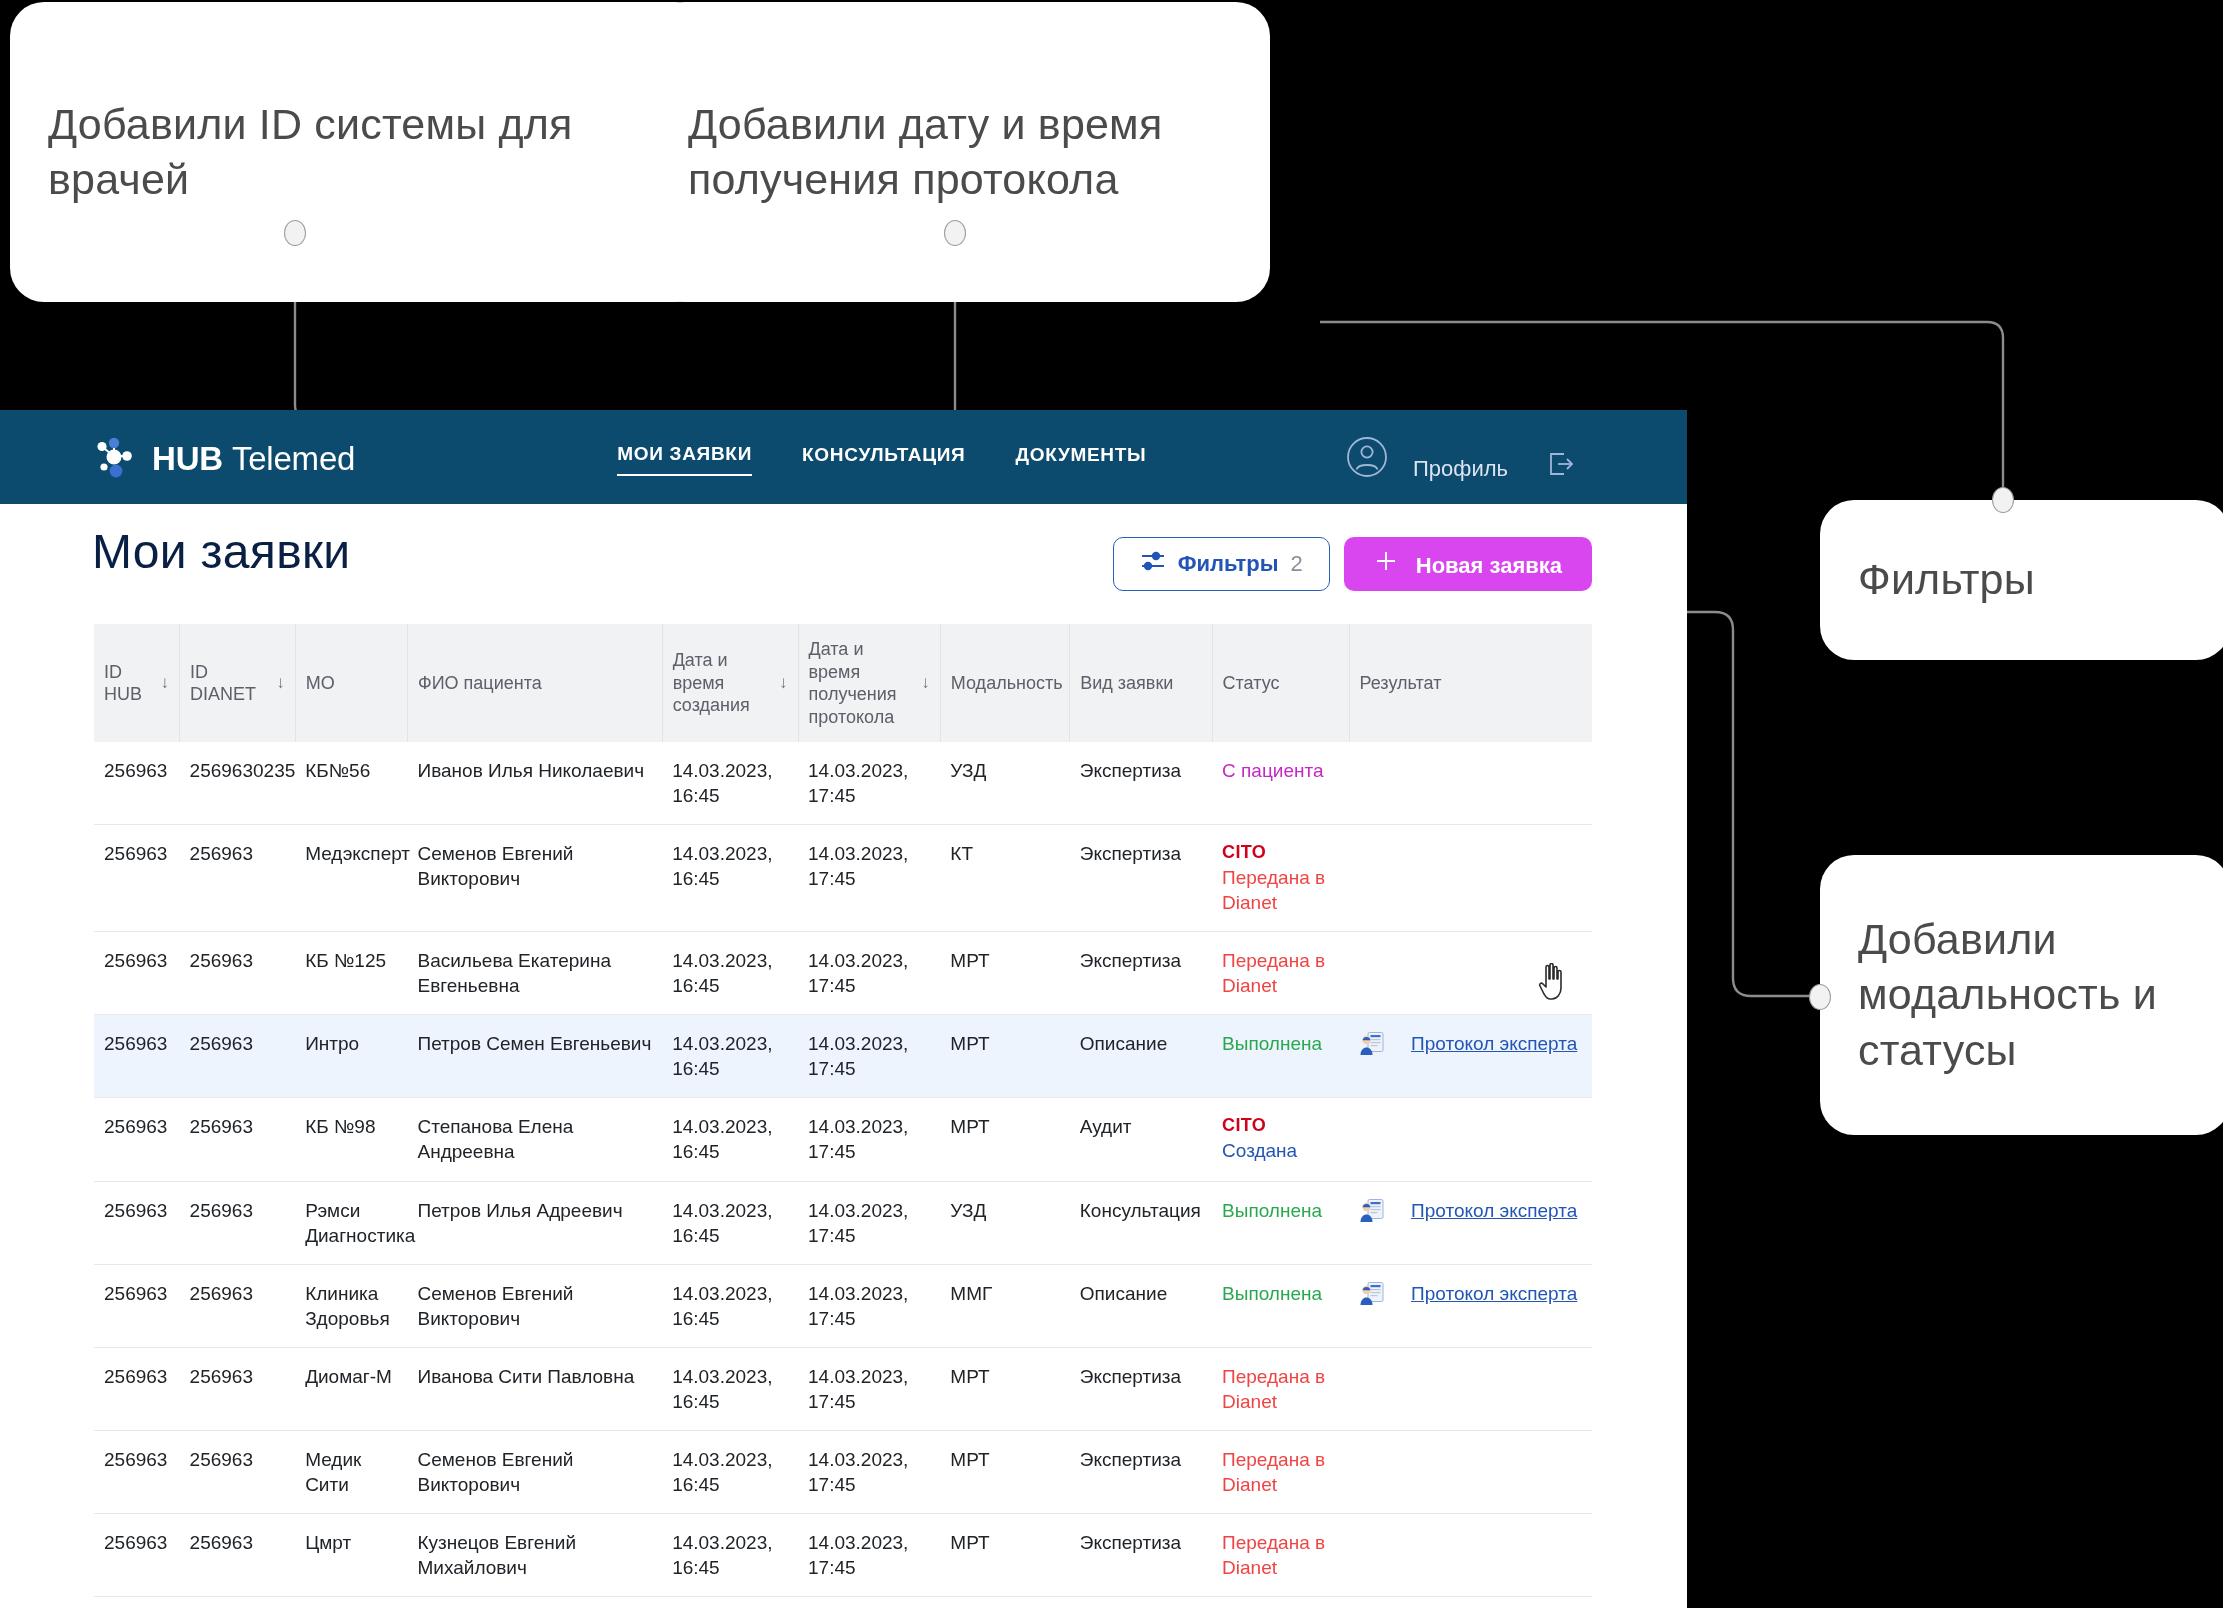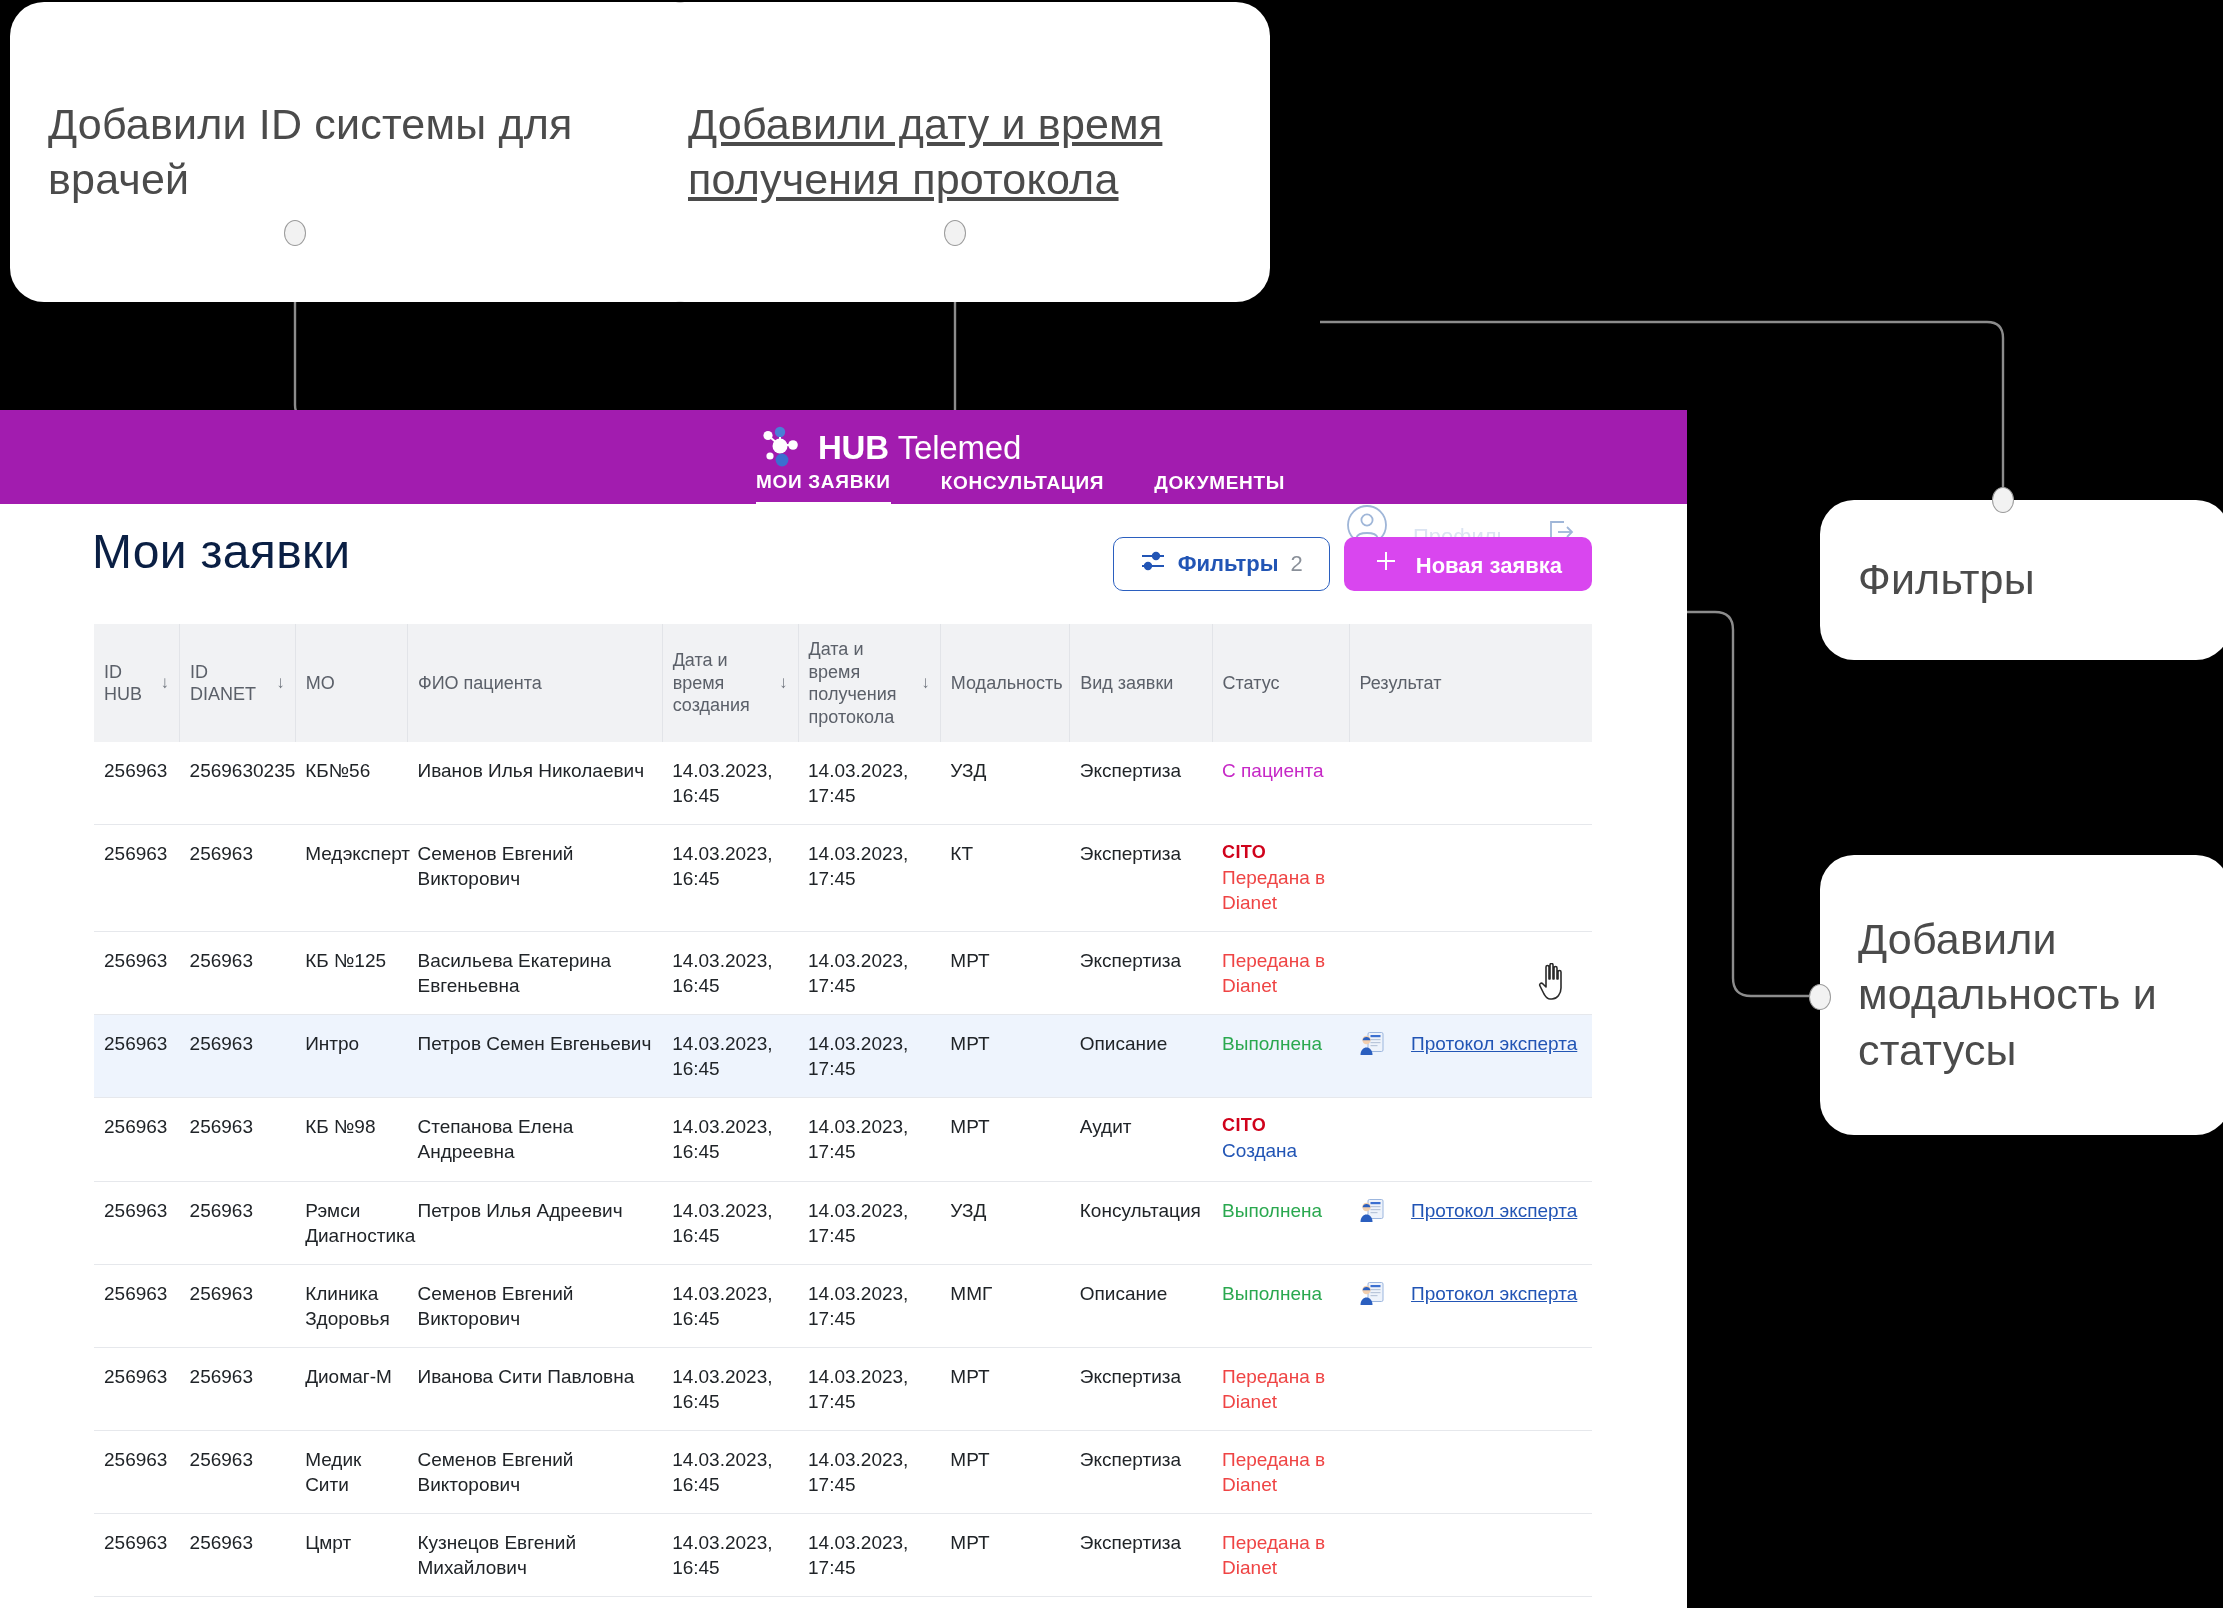--- a/index.html
+++ b/index.html
@@ -16,37 +16,37 @@
 
   
   .callout{
     position:absolute; background:#fff; border-radius:34px;
     color:#4b4b4b; font-size:43px; line-height:1.28;
     padding:34px 38px; z-index:8; letter-spacing:.2px;
     display:flex; align-items:center;
   }
   .callout span{ display:block; }
   #callout-1{ left:10px;  top:2px;   width:700px; height:300px; }
-  #callout-2{ left:650px; top:2px;   width:620px; height:300px;text-decoration:underline; }
+  #callout-2{ left:650px; top:2px;   width:620px; height:300px; }
   #callout-3{ left:1820px;top:500px; width:410px; height:160px; }
   #callout-4{ left:1820px;top:855px; width:410px; height:280px; }
 
   .dot{ position:absolute; width:22px; height:26px; border-radius:50%;
         background:#f2f2f2; border:1.6px solid #9b9b9b; z-index:9; }
 
   
   #app{
     position:absolute; left:0; top:410px; width:1687px; height:1198px;
     background:#fff; z-index:6; overflow:hidden;
   }
 
   
   #topnav{
-    height:94px; background:#a21caf; display:flex; align-items:center;
-    padding:15px 0 0 92px; position:relative;flex-direction:column;
+    height:94px; background:#0c4a6e; display:flex; align-items:center;
+    padding:4px 0 0 92px; position:relative;
   }
   .logo{ display:flex; align-items:center; gap:14px; }
   .logo-mark{ width:46px; height:46px; position:relative; }
   .logo-text{ color:#fff; font-size:33px; font-weight:700; letter-spacing:-.2px; white-space:nowrap;}
   .logo-text .light{ font-weight:400; }
 
   .navlinks{ display:flex; gap:50px; margin-left:262px; align-items:center; }
   .navlink{ color:#fff; font-size:19px; font-weight:700; letter-spacing:.7px;
             padding-bottom:9px; white-space:nowrap; }
   .navlink.active{ border-bottom:2.5px solid #fff; }

